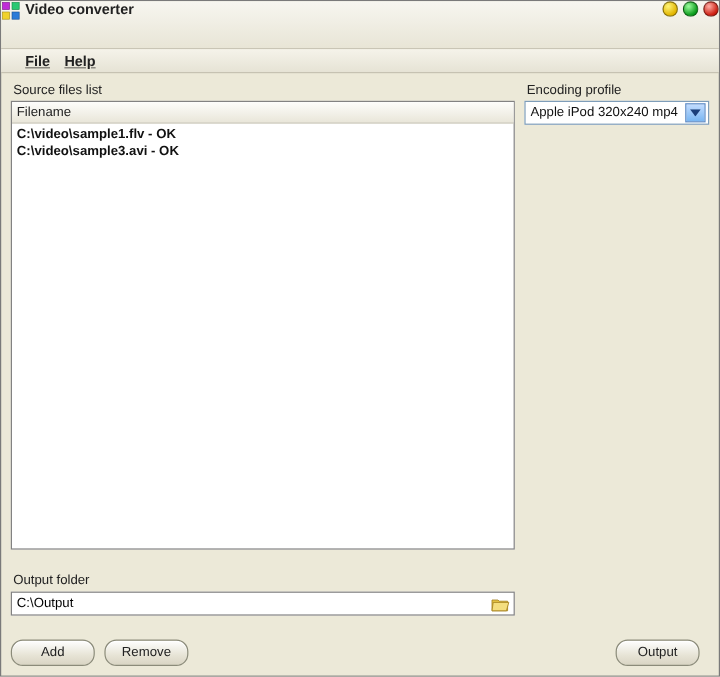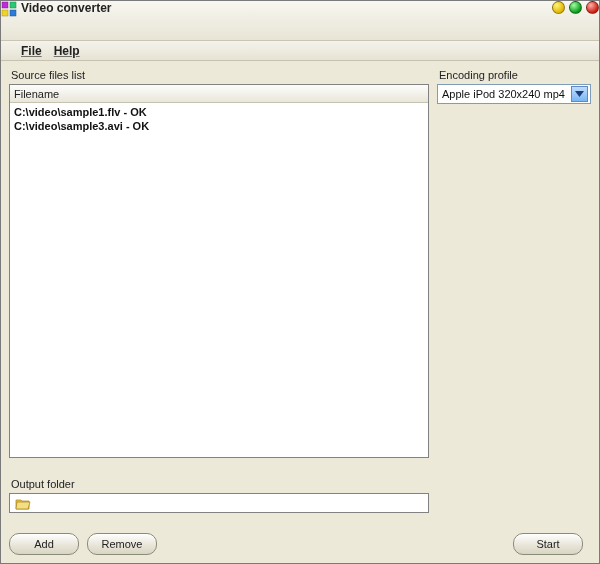--- a/index.html
+++ b/index.html
@@ -245,29 +245,30 @@
                 <polygon points="0,0 9,0 4.5,6" fill="#1b3f7a"></polygon>
               </svg>
           </span>
         </div>
       </div>
     </div>
 
     <div class="output-row">
       <div class="section-label">Output folder</div>
       <div class="output-input">
+        <input type="text" value="C:\Output" style="">
         <span class="folder-icon">
           <svg width="16" height="13" viewBox="0 0 16 13">
             <path d="M1 3 L1 12 L14 12 L14 4 L7 4 L6 3 Z" fill="#e6c545" stroke="#a5821f" stroke-width="0.7"></path>
             <path d="M2 5 L15 5 L13 12 L1 12 Z" fill="#f4de7f" stroke="#a5821f" stroke-width="0.7"></path>
           </svg>
         </span>
       </div>
     </div>
 
     <div class="button-row">
       <div class="btn">Add</div>
       <div class="btn">Remove</div>
       <div class="spacer"></div>
-      <div class="btn">Start</div>
+      <div class="btn">Output</div>
     </div>
   </div>
 </div>
 
 </body></html>

